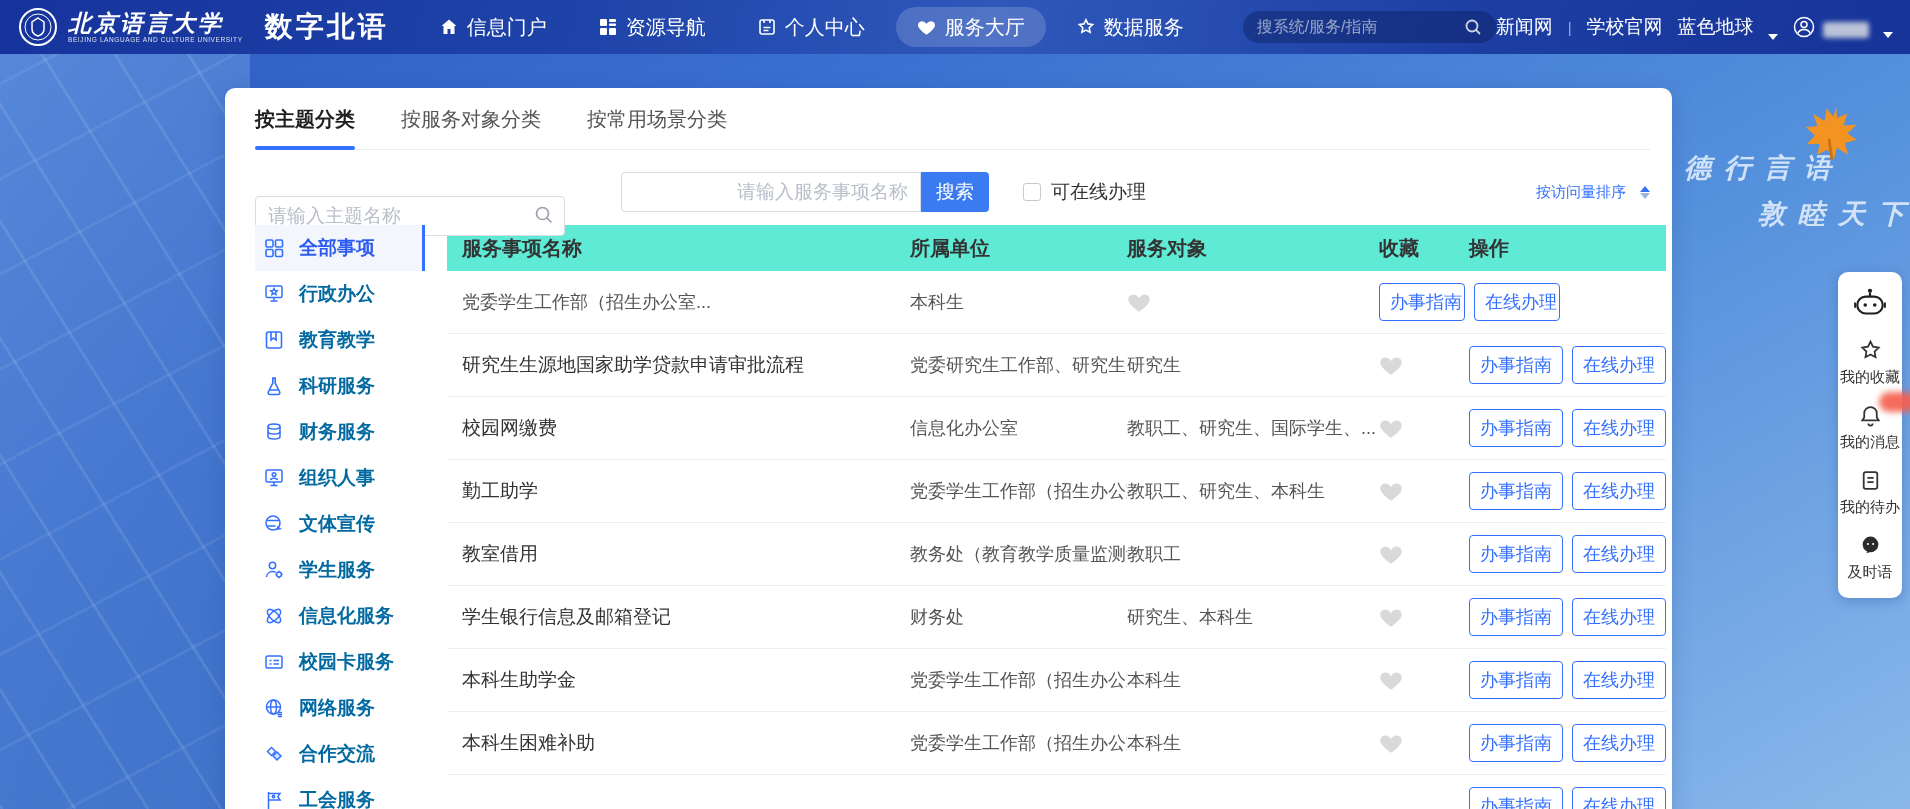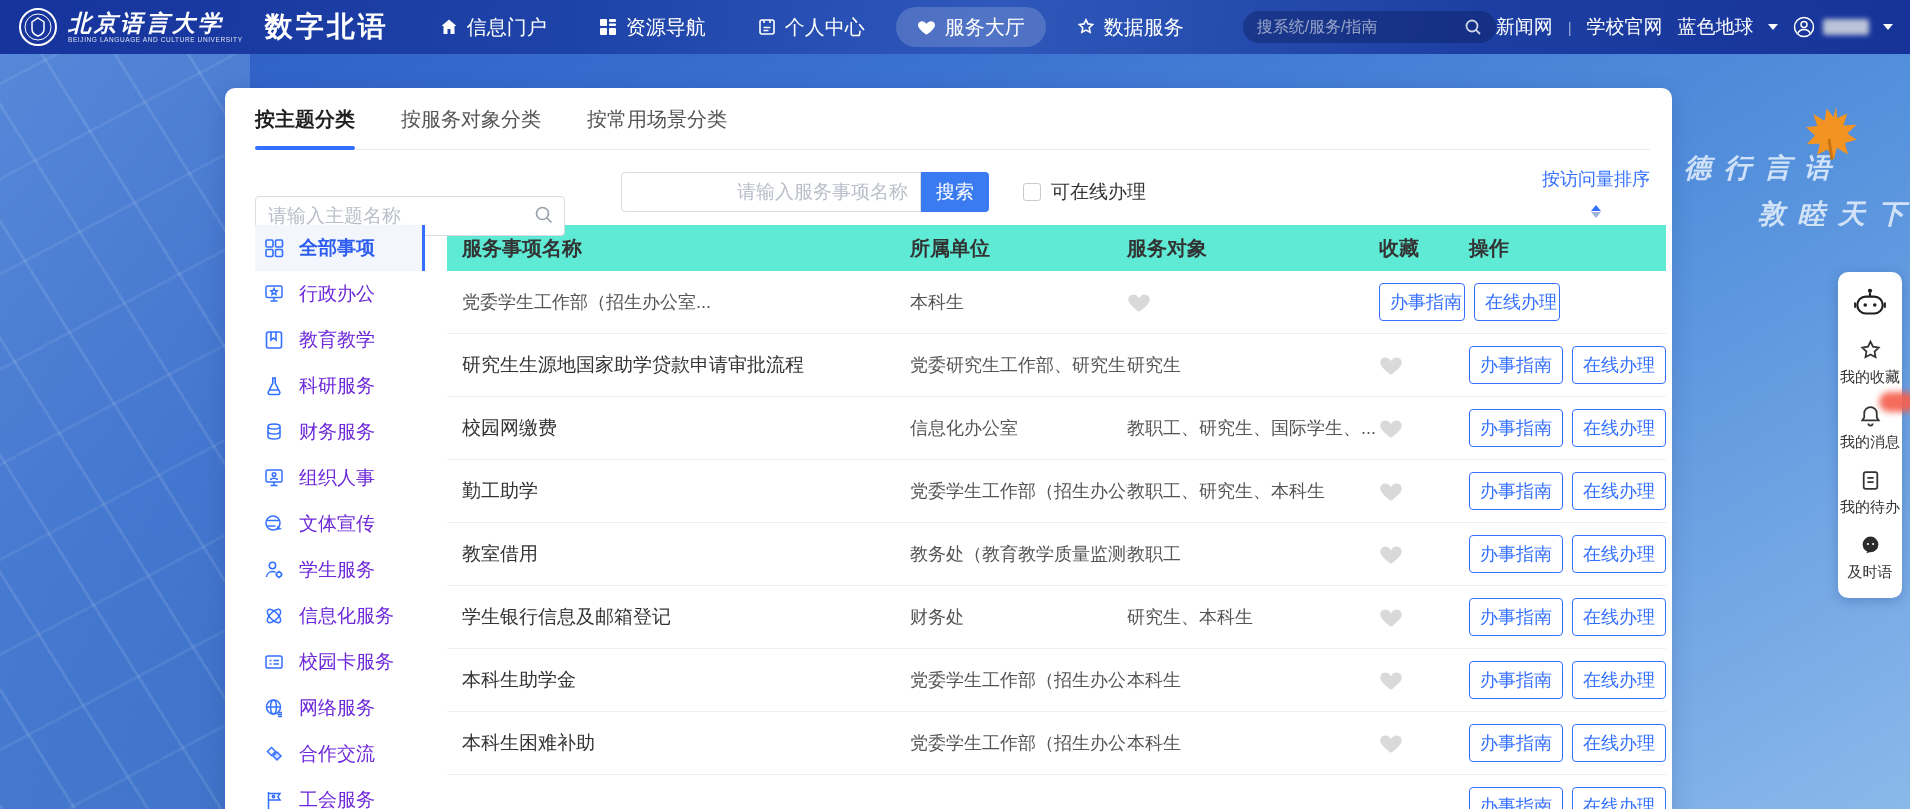--- a/index.html
+++ b/index.html
@@ -35,21 +35,21 @@
   .nav-search{ margin-left:38px; width:334px; height:32px; border-radius:16px;
     background:rgba(8,24,82,.38); display:flex; align-items:center; padding:0 14px; }
   .nav-search input{ flex:1; background:transparent; border:none; outline:none;
     color:#fff; font-size:16px; font-family:"Liberation Sans",sans-serif; }
   .nav-search input::placeholder{ color:rgba(255,255,255,.55); }
   .nav-right{ margin-left:auto; display:flex; align-items:center; gap:15px;
     font-size:19px; white-space:nowrap; }
   .nav-sep{ opacity:.55; font-size:15px; }
   .caret{ width:0; height:0; border-left:5px solid transparent; border-right:5px solid transparent;
     border-top:6px solid #fff; display:inline-block; margin-left:6px; }
-  .link-group{ display:flex; align-items:center; gap:8px; cursor:pointer; }
+  .link-group{ display:flex; align-items:flex-end; gap:8px; cursor:pointer; }
   .user-blur{ width:46px; height:16px; background:#ccd3de; border-radius:3px;
     filter:blur(2.5px); opacity:.9; }
   
   .slogan{ position:absolute; font-family:"DejaVu Serif",serif; font-style:italic;
     font-weight:bold; color:rgba(226,238,252,.88); font-size:27px; letter-spacing:13px;
     z-index:3; white-space:nowrap; }
   .slogan-1{ left:1684px; top:150px; }
   .slogan-2{ left:1736px; top:196px;margin-left:22px; }
   .leaf{ position:absolute; left:1798px; top:102px; z-index:4; transform:rotate(14deg); }
   
@@ -72,31 +72,31 @@
   .topic-box .mag{ position:absolute; right:11px; top:9px; }
   .svc-group{ display:flex; margin-left:56px; }
   .svc-group input{ width:300px; border-radius:4px 0 0 4px;text-align:right; }
   .search-btn{ width:68px; height:40px; background:#3a7bf2; color:#fff; border:none;
     border-radius:0 4px 4px 0; font-size:19px; cursor:pointer;
     font-family:"Liberation Sans",sans-serif; }
   .chk-wrap{ display:flex; align-items:center; gap:10px; margin-left:34px;
     font-size:19px; color:#333; cursor:pointer; }
   .chk{ width:18px; height:18px; border:1px solid #c6cad3; border-radius:3px; background:#fff; }
   .sort{ margin-left:auto; display:flex; align-items:center; gap:14px; color:#3370ff;
-    font-size:18px; cursor:pointer;flex-direction:column; }
+    font-size:15px; cursor:pointer; }
   .sort-arrows{ display:flex; flex-direction:column; gap:1px; }
   .tri-up{ width:0; height:0; border-left:5px solid transparent; border-right:5px solid transparent;
     border-bottom:6px solid #3370ff; }
   .tri-dn{ width:0; height:0; border-left:5px solid transparent; border-right:5px solid transparent;
     border-top:6px solid #9fb4d8; }
   .content{ display:flex; margin-top:13px; }
   
   .sidebar{ width:170px; flex:none; }
   .side-item{ height:46px; display:flex; align-items:center; gap:14px; padding-left:8px;
-    font-size:19px; color:#6d28d9; position:relative; cursor:pointer; white-space:nowrap; }
+    font-size:19px; color:#0369a1; position:relative; cursor:pointer; white-space:nowrap;font-weight:bold; }
   .side-item svg{ flex:none; }
   .side-item.active{ background:#f3f7fd; color:#2d5cf0; font-weight:bold; }
   .side-item.active::after{ content:""; position:absolute; right:0; top:0; bottom:0;
     width:3px; background:#3370ff; }
   
   .table{ flex:1; margin-left:22px; }
   .t-head,.t-row{ display:grid; grid-template-columns:448px 217px 252px 90px 1fr;
     align-items:center; padding-left:15px; }
   .t-head{ background:#5eead4; height:46px; font-size:20px; font-weight:bold; color:#333; }
   .t-row{ height:63px; border-bottom:1px solid #efefef; font-size:19px; color:#333; }

